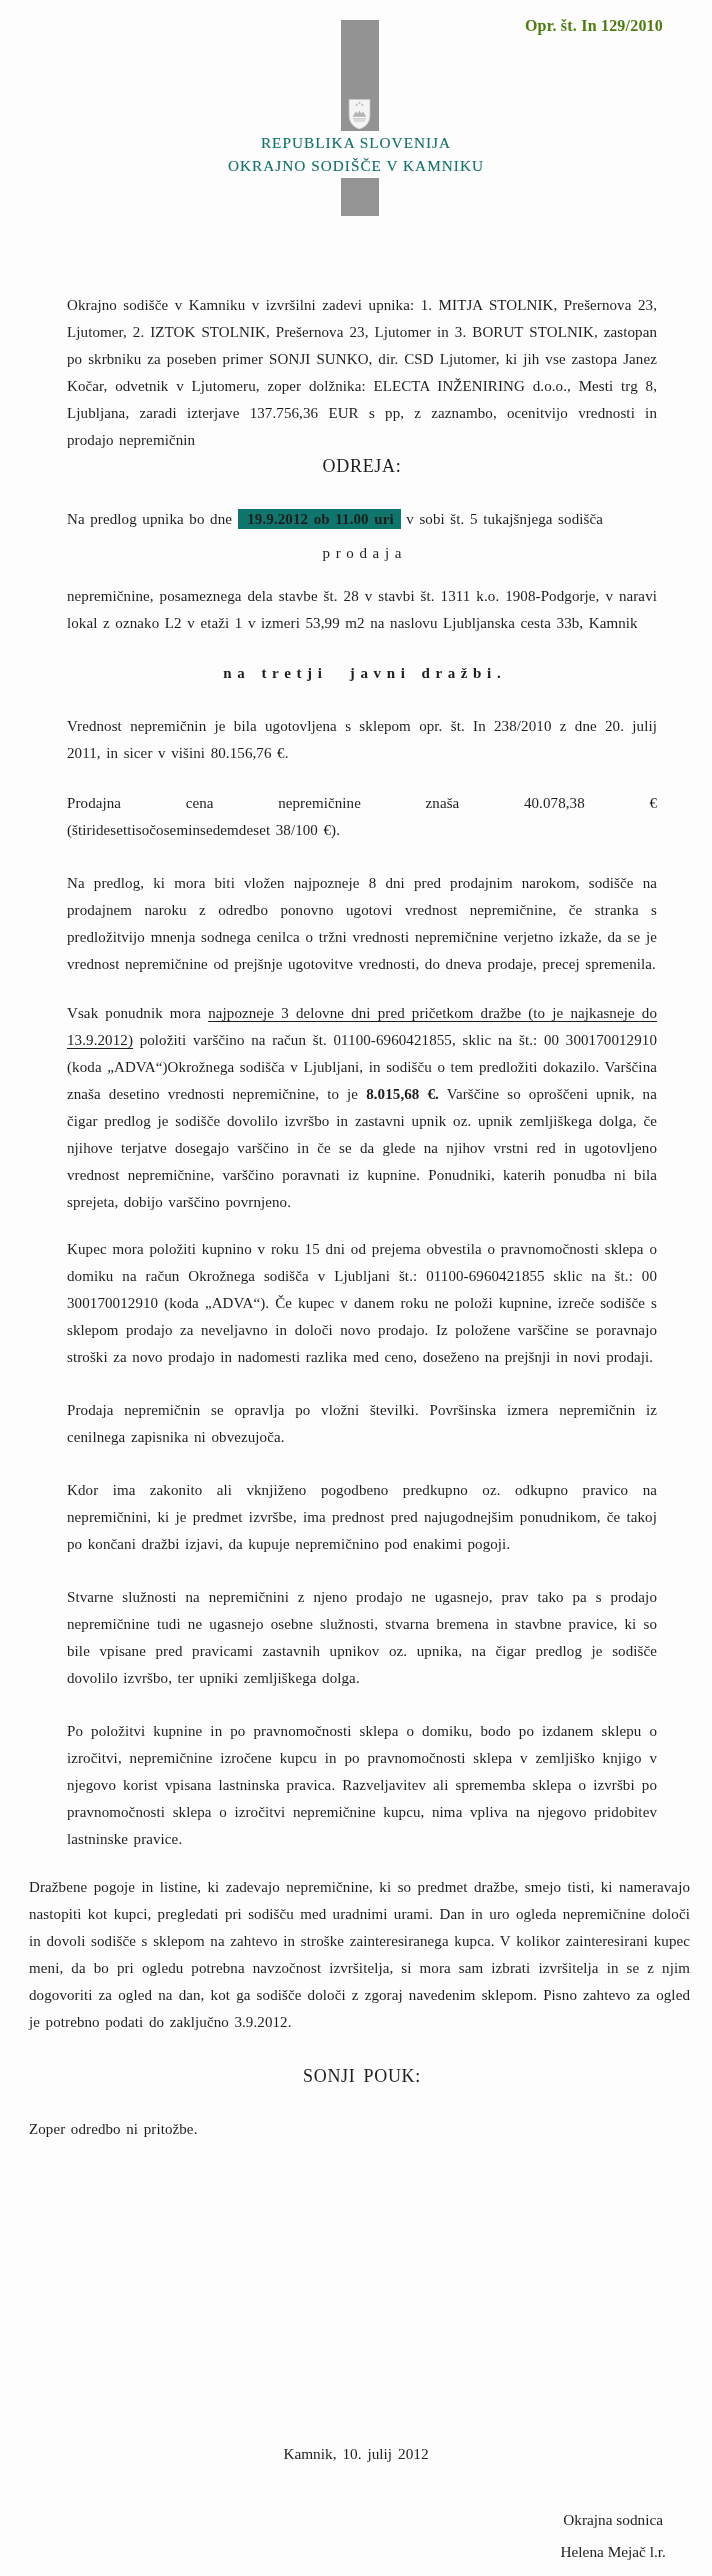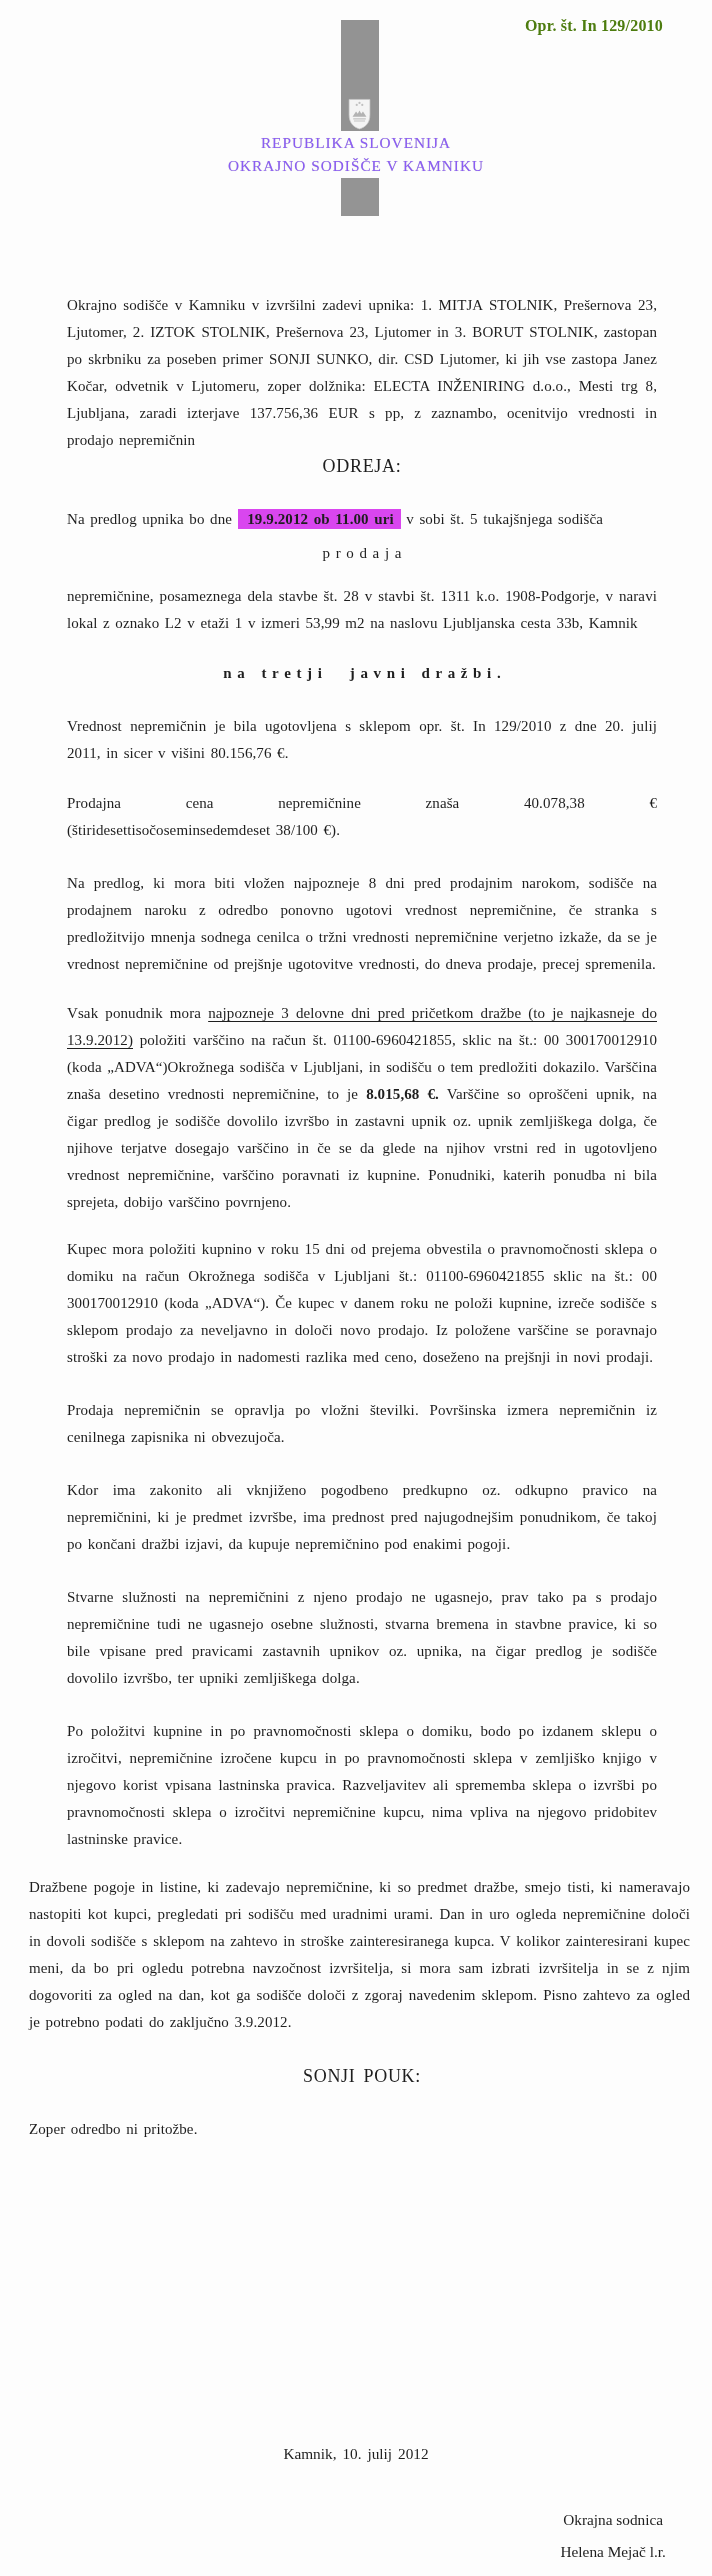--- a/index.html
+++ b/index.html
@@ -40,21 +40,21 @@
     top: 178px;
     width: 38px;
     height: 38px;
     background: #949494;
   }
   .banner-line {
     position: absolute;
     left: 0;
     width: 100%;
     text-align: center;
-    color: #8b5cf6;
+    color: #0f766e;
     font-size: 15.3px;
     letter-spacing: 1px;
     text-shadow: 0 0 0.7px #bdbdbd;
   }
   .banner-line.l1 { top: 134px; }
   .banner-line.l2 { top: 157px; }
 
   .doc-title {
     position: absolute;
     top: 223px;
@@ -89,21 +89,21 @@
     line-height: 28px;
   }
   .blk.spaced { text-align: center; white-space: pre; }
   .blk.bold   { font-weight: bold; }
   .blk.fulljust { text-align: justify; text-align-last: justify; }
   .blk.wide  { margin-left: -38px; margin-right: -33px; }
   .blk.plain { text-align: left; text-align-last: auto; }
 
   .b  { font-weight: bold; }
   .u  { text-decoration: underline; text-underline-offset: 2.8px; }
-  .hl { background: #d946ef; font-weight: bold; padding: 2.1px 7px 2.1px 9.7px; }
+  .hl { background: #0f766e; font-weight: bold; padding: 2.1px 7px 2.1px 9.7px; }
 
   
   .date-line {
     position: absolute;
     top: 2445px;
     left: 0;
     width: 100%;
     text-align: center;
     font-size: 15.3px;
     word-spacing: 2.1px;
@@ -142,21 +142,21 @@
   </div>
 
 
   <div class="doc-body">
       <div class="blk"><span>Okrajno sodišče v Kamniku v izvršilni zadevi upnika: 1. MITJA STOLNIK, Prešernova 23, Ljutomer, 2. IZTOK STOLNIK, Prešernova 23, Ljutomer in 3. BORUT STOLNIK, zastopan po skrbniku za poseben primer SONJI SUNKO, dir. CSD Ljutomer, ki jih vse zastopa Janez Kočar, odvetnik v Ljutomeru, zoper dolžnika: ELECTA INŽENIRING d.o.o., Mesti trg 8, Ljubljana, zaradi izterjave 137.756,36 EUR s pp, z zaznambo, ocenitvijo vrednosti in prodajo nepremičnin</span></div>
       <div class="blk h-center" style="margin-top: -28px;"><span>ODREJA:</span></div>
       <div class="blk"><span>Na predlog upnika bo dne </span><span class="b hl">19.9.2012 ob 11.00 uri</span><span> v sobi št. 5 tukajšnjega sodišča</span></div>
       <div class="blk spaced" style="margin-top: -19.5px;"><span>p r o d a j a</span></div>
       <div class="blk" style="margin-top: -9.7px;"><span>nepremičnine, posameznega dela stavbe št. 28 v stavbi št. 1311 k.o. 1908-Podgorje, v naravi lokal z oznako L2 v etaži 1 v izmeri 53,99 m2 na naslovu Ljubljanska cesta 33b, Kamnik</span></div>
       <div class="blk spaced bold" style="margin-top: -2.8px;"><span>n a   t r e t j i     j a v n i   d r a ž b i .</span></div>
-      <div class="blk"><span>Vrednost nepremičnin je bila ugotovljena s sklepom opr. št. In 129/2010 z dne 20. julij 2011, in sicer v višini 80.156,76  €.</span></div>
+      <div class="blk"><span>Vrednost nepremičnin je bila ugotovljena s sklepom opr. št. In 238/2010 z dne 20. julij 2011, in sicer v višini 80.156,76  €.</span></div>
       <div class="blk fulljust" style="margin-top: -2.8px; margin-bottom: 0px;"><span>Prodajna cena nepremičnine znaša 40.078,38 €</span></div>
       <div class="blk"><span>(štiridesettisočoseminsedemdeset 38/100 €).</span></div>
       <div class="blk"><span>Na predlog, ki mora biti vložen najpozneje 8 dni pred prodajnim narokom, sodišče na prodajnem naroku z odredbo ponovno ugotovi vrednost nepremičnine, če stranka s predložitvijo mnenja sodnega cenilca o tržni vrednosti nepremičnine verjetno izkaže, da se je vrednost nepremičnine od prejšnje ugotovitve vrednosti, do dneva prodaje, precej spremenila.</span></div>
       <div class="blk" style="margin-top: -4.2px;"><span>Vsak ponudnik mora </span><span class="u">najpozneje 3 delovne dni pred pričetkom dražbe (to je najkasneje do 13.9.2012)</span><span> položiti varščino na račun št. 01100-6960421855, sklic na št.: 00 300170012910 (koda „ADVA“)Okrožnega sodišča v Ljubljani, in sodišču o tem predložiti dokazilo. Varščina znaša desetino vrednosti nepremičnine, to je </span><span class="b">8.015,68 €.</span><span> Varščine so oproščeni upnik, na čigar predlog je sodišče dovolilo izvršbo in zastavni upnik oz. upnik zemljiškega dolga, če njihove terjatve dosegajo varščino in če se da glede na njihov vrstni red in ugotovljeno vrednost nepremičnine, varščino poravnati iz kupnine. Ponudniki, katerih ponudba ni bila sprejeta, dobijo varščino povrnjeno.</span></div>
       <div class="blk" style="margin-top: -5.6px;"><span>Kupec mora položiti kupnino v roku 15 dni od prejema obvestila o pravnomočnosti sklepa o domiku na račun Okrožnega sodišča v Ljubljani št.: 01100-6960421855 sklic na št.: 00 300170012910 (koda „ADVA“). Če kupec v danem roku ne položi kupnine, izreče sodišče s sklepom prodajo za neveljavno in določi novo prodajo. Iz položene varščine se poravnajo stroški za novo prodajo in nadomesti razlika med ceno, doseženo na prejšnji in novi prodaji.</span></div>
       <div class="blk"><span>Prodaja nepremičnin se opravlja po vložni številki. Površinska izmera nepremičnin iz cenilnega zapisnika ni obvezujoča.</span></div>
       <div class="blk"><span>Kdor ima zakonito ali vknjiženo pogodbeno predkupno oz. odkupno pravico na nepremičnini, ki je predmet izvršbe, ima prednost pred najugodnejšim ponudnikom, če takoj po končani dražbi izjavi, da kupuje nepremičnino pod enakimi pogoji.</span></div>
       <div class="blk"><span>Stvarne služnosti na nepremičnini z njeno prodajo ne ugasnejo, prav tako pa s prodajo nepremičnine tudi ne ugasnejo osebne služnosti, stvarna bremena in stavbne pravice, ki so bile vpisane pred pravicami zastavnih upnikov oz. upnika, na čigar predlog je sodišče dovolilo izvršbo, ter upniki zemljiškega dolga.</span></div>
       <div class="blk"><span>Po položitvi kupnine in po pravnomočnosti sklepa o domiku, bodo po izdanem sklepu o izročitvi, nepremičnine izročene kupcu in po pravnomočnosti sklepa v zemljiško knjigo v njegovo korist vpisana lastninska pravica. Razveljavitev ali sprememba sklepa o izvršbi po pravnomočnosti sklepa o izročitvi nepremičnine kupcu, nima vpliva na njegovo pridobitev lastninske pravice.</span></div>
       <div class="blk wide" style="margin-top: -5.6px;"><span>Dražbene pogoje in listine, ki zadevajo nepremičnine, ki so predmet dražbe, smejo tisti, ki nameravajo nastopiti kot kupci, pregledati pri sodišču med uradnimi urami. Dan in uro ogleda nepremičnine določi in dovoli sodišče s sklepom na zahtevo in stroške zainteresiranega kupca. V kolikor zainteresirani kupec meni, da bo pri ogledu potrebna navzočnost izvršitelja, si mora sam izbrati izvršitelja in se z njim dogovoriti za ogled na dan, kot ga sodišče določi z zgoraj navedenim sklepom. Pisno zahtevo za ogled je potrebno podati do zaključno 3.9.2012.</span></div>

